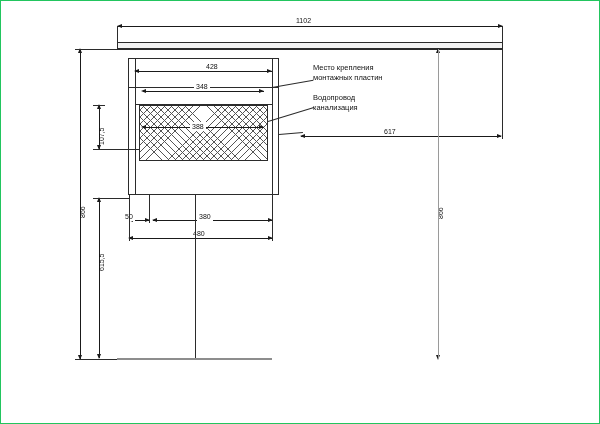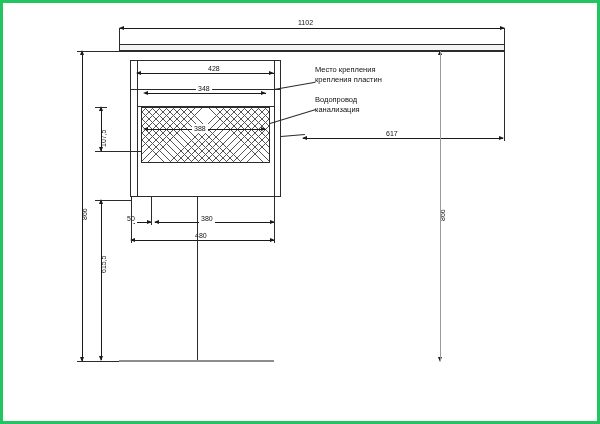--- a/index.html
+++ b/index.html
@@ -5,21 +5,21 @@
   html, body {
     margin: 0;
     padding: 0;
     background: #ffffff;
   }
   #root {
     position: relative;
     width: 600px;
     height: 424px;
     background: #ffffff;
-    border: 3px solid #22c55e;
+    border: 1px solid #22c55e;
     box-sizing: border-box;
     font-family: "Liberation Sans", sans-serif;
     overflow: hidden;
   }
   .ln {
     position: absolute;
     background: #1a1a1a;
   }
   .h { height: 1px; }
   .v { width: 1px; }
@@ -186,21 +186,21 @@
   <div class="ln h gray" style="left:116px; top:357px; width:155px; height:2px;"></div>
   <div class="ln v thin" style="left:194px; top:194px; height:163px;"></div>
   <div class="ln v thin" style="left:437px; top:48px; height:310px; background:#9a9a9a;"></div>
 
   <div class="leader" style="left:271px; top:86px; width:42px; transform: rotate(-10deg);"></div>
   <div class="leader" style="left:267px; top:120px; width:48px; transform: rotate(-17deg);"></div>
   <div class="leader" style="left:278px; top:133px; width:24px; transform: rotate(-5deg);"></div>
 
   <div class="note" style="left:312px; top:62px;">
     <div>Место крепления</div>
-    <div>крепления пластин</div>
+    <div>монтажных пластин</div>
   </div>
 
   <div class="note" style="left:312px; top:92px;">
     <div>Водопровод</div>
     <div>канализация</div>
   </div>
 
 </div>
 
 </body></html>

